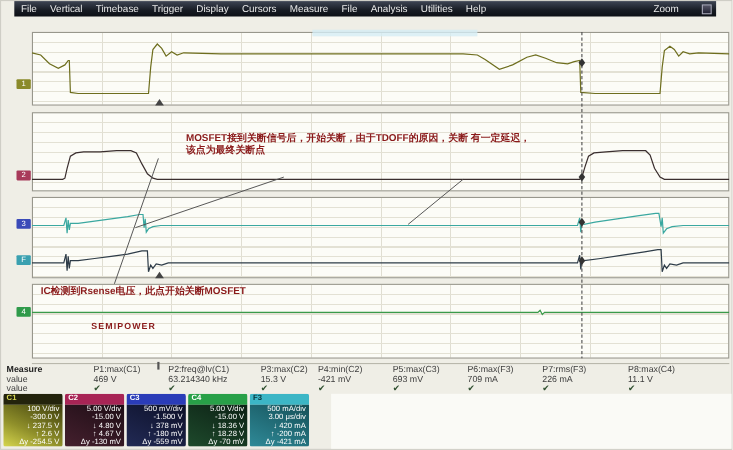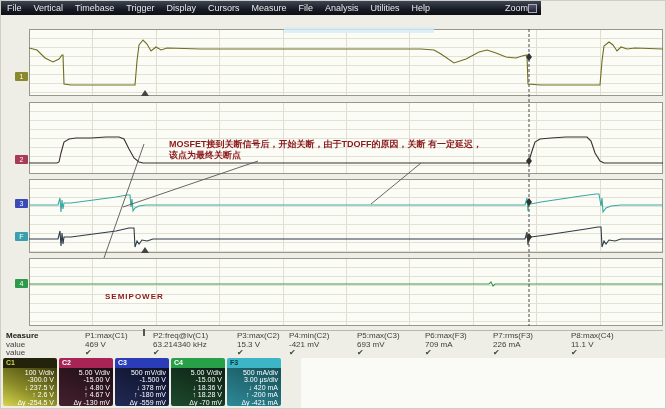--- a/index.html
+++ b/index.html
@@ -1,45 +1,45 @@
 <!DOCTYPE html>
 <html><head>
 <meta charset="utf-8">
 <style>
   * { margin:0; padding:0; box-sizing:border-box; }
   body { font-family:"Liberation Sans", sans-serif; }
   #stage { position:relative; width:666px; height:409px; background:#efeee6; overflow:hidden; border:1px solid #cfcec6; }
 
   
-  #menubar { position:absolute; left:0; top:0; width:540px; height:14px;
+  #menubar { position:absolute; left:12px; top:0; width:638px; height:14px;
     background:linear-gradient(#3e4554,#171b23 60%,#0c0f15); color:#e9e9e9;
     display:flex; align-items:center; font-size:9px; }
   .menu-item { padding:0 6px; line-height:14px; cursor:default; white-space:nowrap; }
-  #menubar-right { margin-left:auto; display:flex; align-items:center; gap:0; padding-right:4px; }
+  #menubar-right { margin-left:auto; display:flex; align-items:center; gap:21px; padding-right:4px; }
   .zoom-ico { width:9px; height:9px; border:1px solid #aab; background:
     linear-gradient(#556,#223); display:inline-block; }
 
   
   #plot { position:absolute; left:28px; top:25px; width:634px; height:300px; }
   .panel { position:absolute; left:0; width:634px; border:1px solid #98978c; background-color:#fcfcf7;
     background-image:
       repeating-linear-gradient(to bottom, transparent 0 8px, #e3e1d4 8px 9px),
       repeating-linear-gradient(to right, transparent 0 62.4px, #e0ded2 62.4px 63.4px); }
   #panel-1 { top:3px;   height:67px; }
   #panel-2 { top:76px;  height:72px; }
   #panel-3 { top:153px; height:74px; }
   #panel-4 { top:232px; height:68px; }
   #hl-strip { position:absolute; left:255px; top:1px; width:150px; height:6px; background:#d4ecf4; opacity:.8; }
 
   #wave-svg { position:absolute; left:0; top:0; width:634px; height:300px; z-index:5; }
 
   .note { position:absolute; color:#8a1a1a; font-weight:bold; z-index:6; }
-  #note1 { left:140px; top:113px; width:320px; font-size:9px; line-height:11px; }
+  #note1 { left:140px; top:94px; width:320px; font-size:9px; line-height:11px; }
   #note2 { left:8px;  top:232px; font-size:9px; }
-  #brand { left:40px; top:266px; font-size:8px; letter-spacing:1px;padding-left:36px; }
+  #brand { left:18px; top:266px; font-size:8px; letter-spacing:1px;padding-left:36px; }
   #brand-sub { left:7px; top:277px; font-size:10px; }
 
   
   .ch-mark { position:absolute; left:14px; width:13px; height:9px; z-index:4;
     color:#fff; font-size:7px; line-height:9px; text-align:center; border-radius:1px; }
 
   
   #ruler { position:absolute; left:28px; top:329px; width:634px; height:4px; border-top:1px solid #b9b8ac; }
   #ruler-tick { position:absolute; left:114px; top:-2px; width:2px; height:7px; background:#555; }
 
@@ -114,20 +114,21 @@
 
       <line x1="229" y1="135" x2="94" y2="181" stroke="#555" stroke-width="0.9"></line>
       <line x1="392" y1="137" x2="342" y2="178" stroke="#555" stroke-width="0.9"></line>
       <line x1="75" y1="232" x2="115" y2="118" stroke="#555" stroke-width="0.9"></line>
 
       <path fill="#444" d="M112 70 h8 l-4 -6 z"></path>
       <path fill="#444" d="M112 227 h8 l-4 -6 z"></path>
     </svg>
 
     <div class="note" id="note1">MOSFET接到关断信号后，开始关断，由于TDOFF的原因，关断 有一定延迟，该点为最终关断点</div>
+    <div class="note" id="note2">IC检测到Rsense电压，此点开始关断MOSFET</div>
     <div class="note" id="brand">SEMIPOWER</div>
   </div>
 
   <div class="ch-mark" style="top:71px;  background:#8a8a2a;">1</div>
   <div class="ch-mark" style="top:154px; background:#a83a5a;">2</div>
   <div class="ch-mark" style="top:198px; background:#3a4ab8;">3</div>
   <div class="ch-mark" style="top:231px; background:#3aa0b0;">F</div>
   <div class="ch-mark" style="top:278px; background:#2f9a4a;">4</div>
 
   <div id="ruler">

